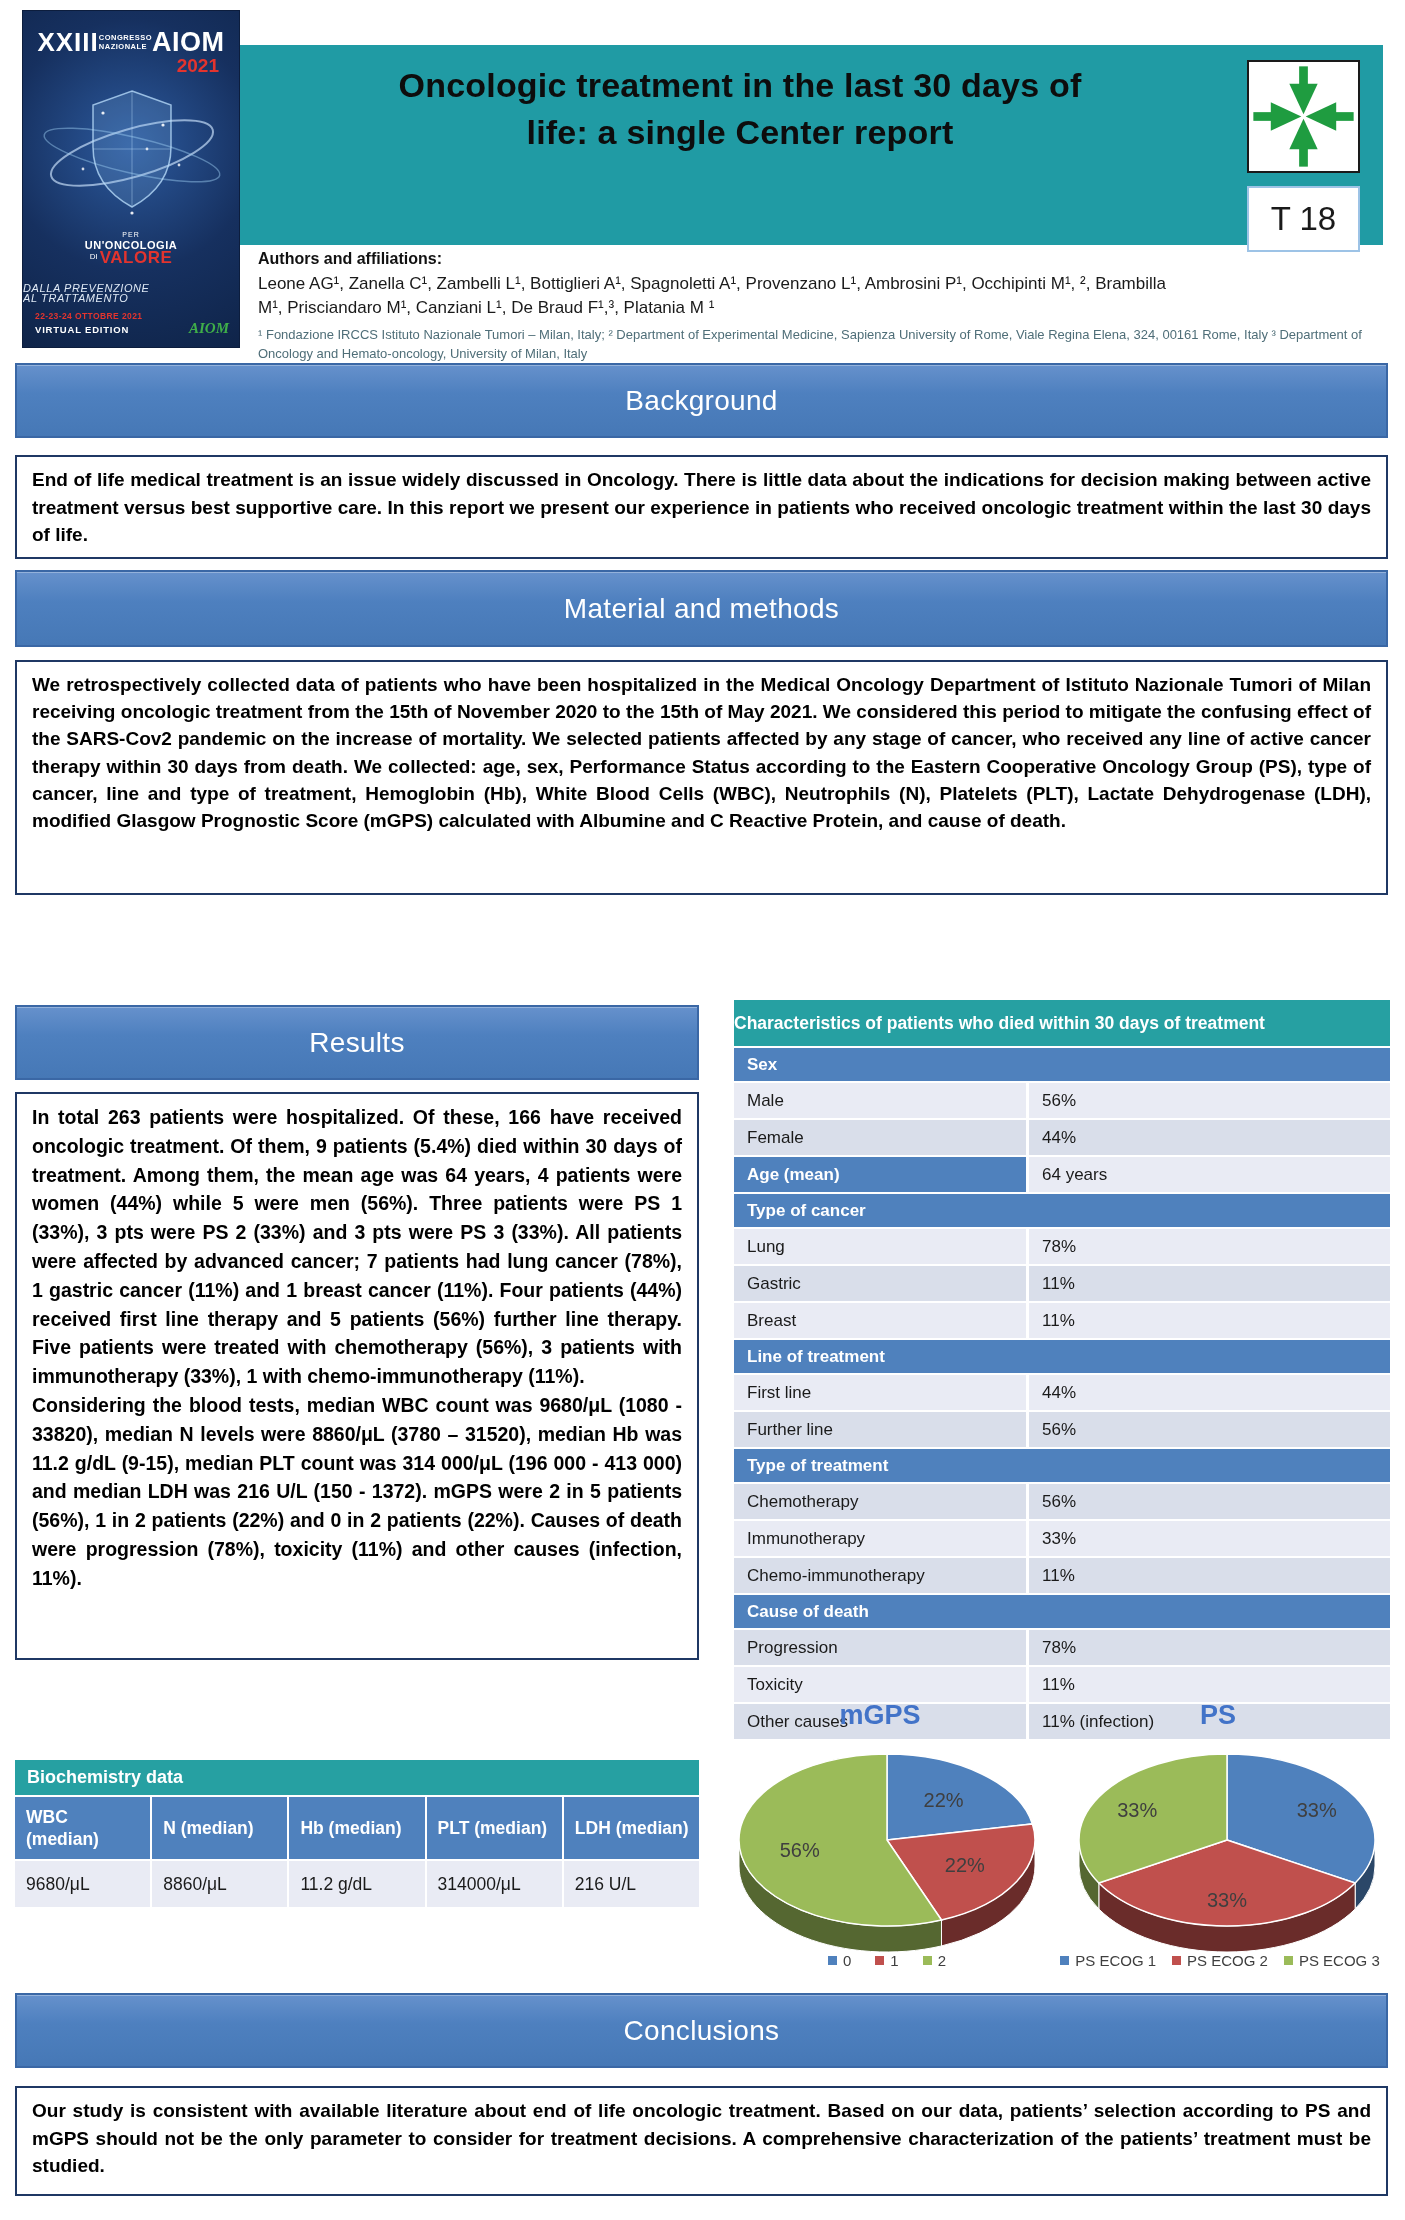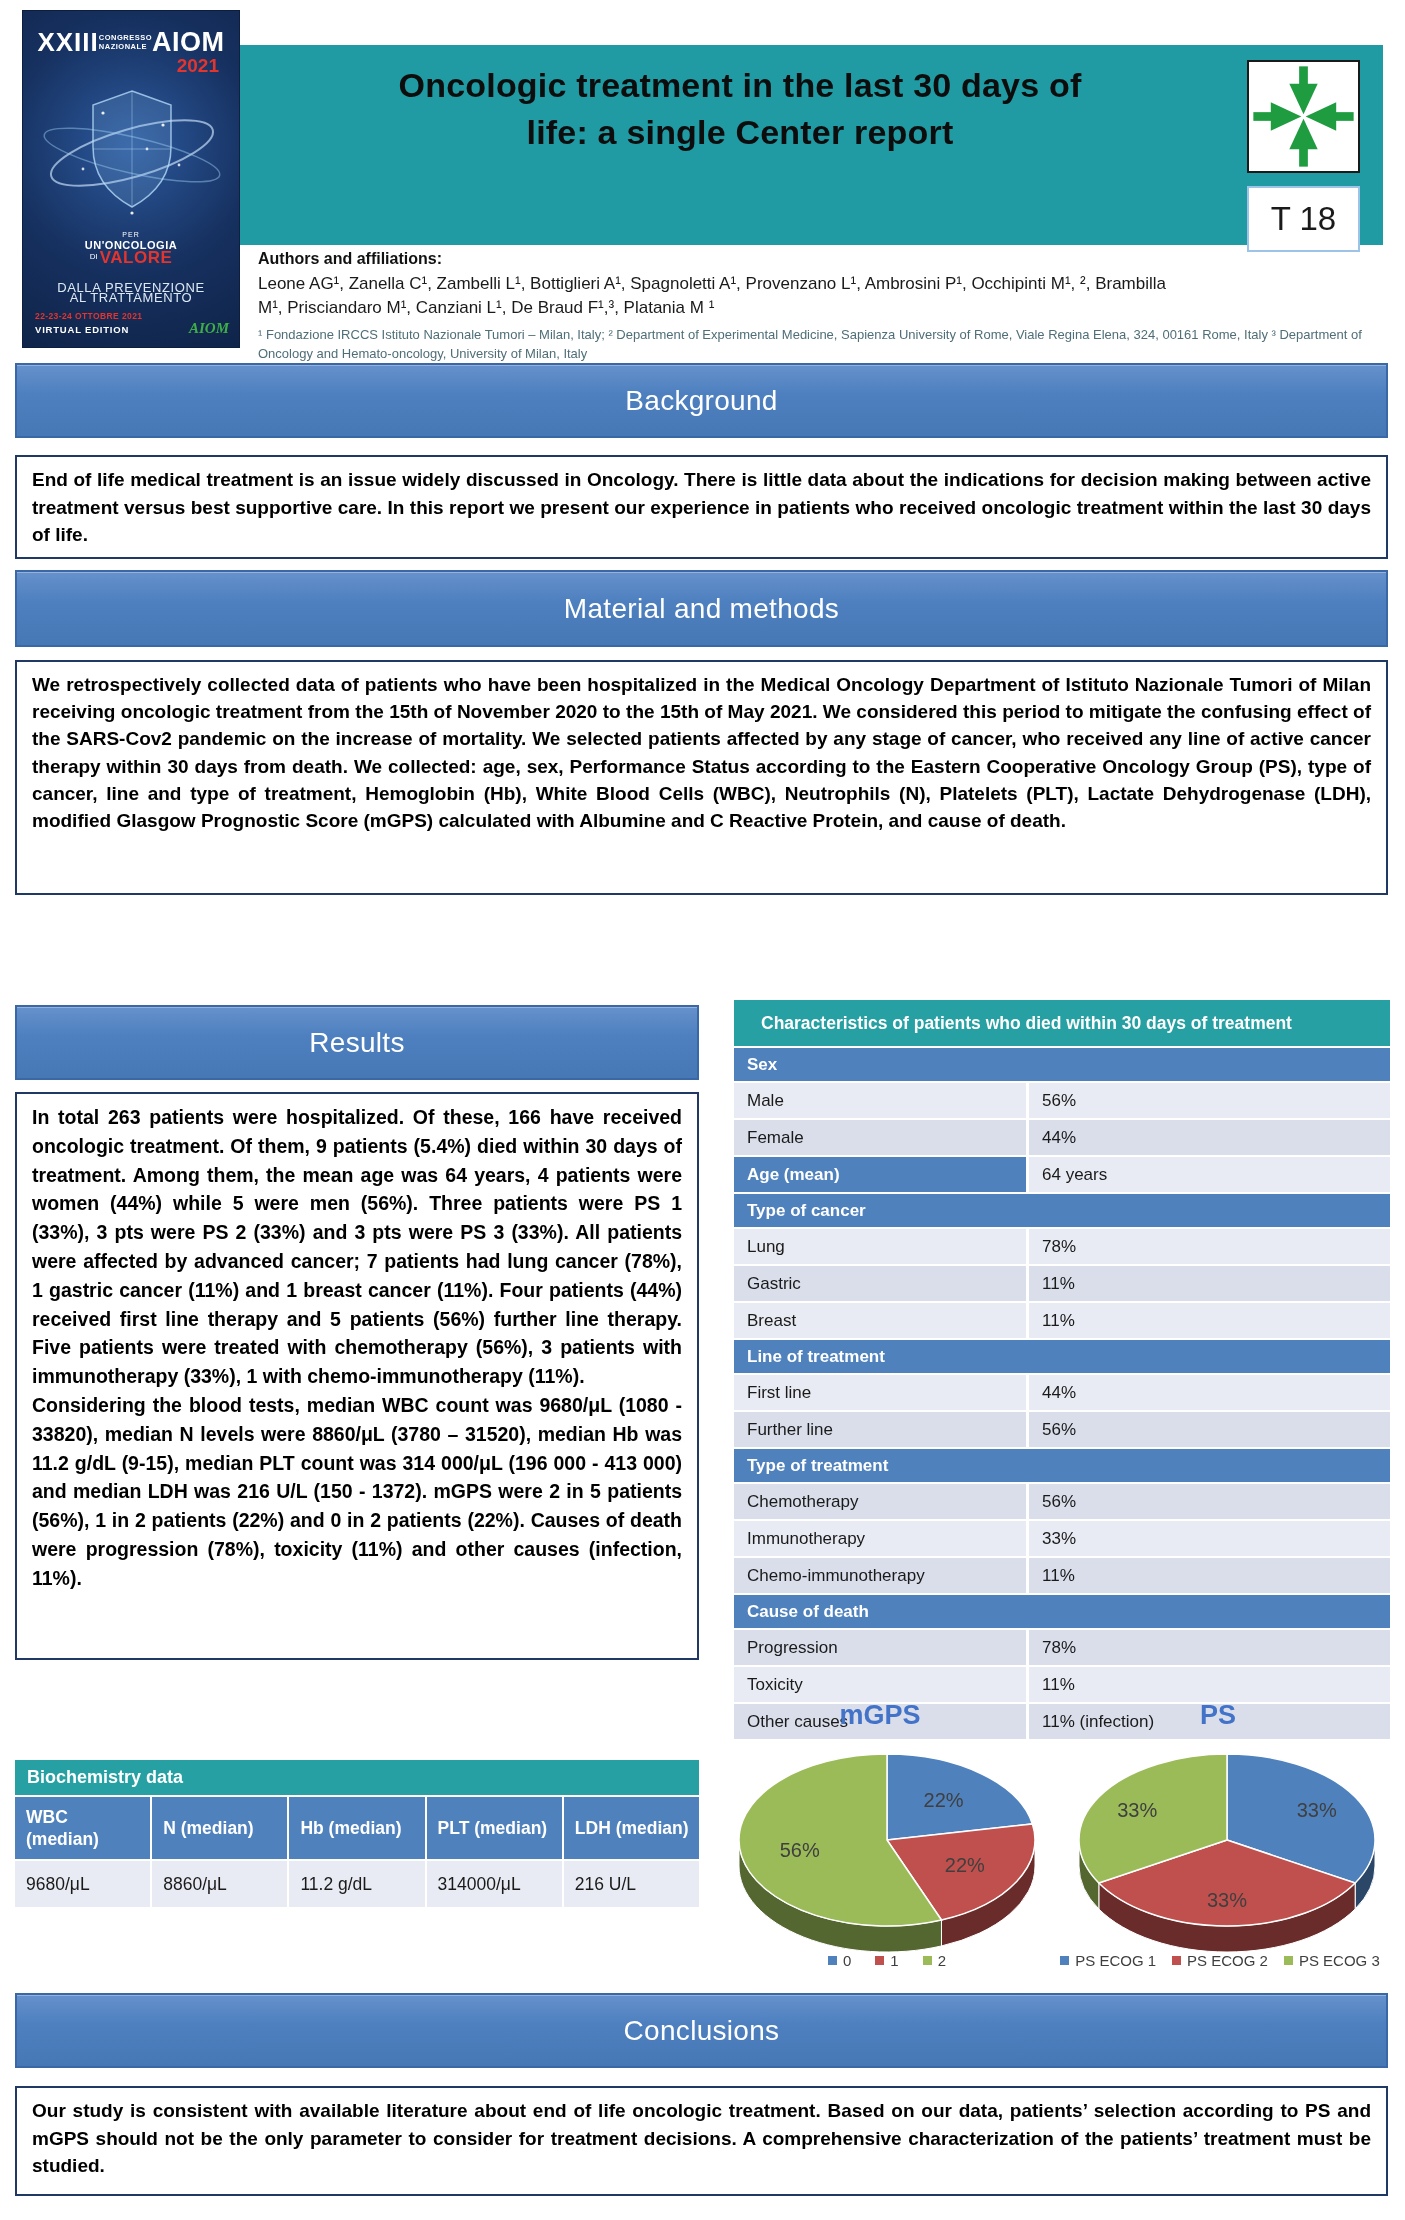--- a/index.html
+++ b/index.html
@@ -29,21 +29,21 @@
   .poster-roman{font-size:26px;font-weight:800;letter-spacing:1px;}
   .poster-stack{font-size:7.5px;font-weight:700;line-height:9px;margin-top:6px;letter-spacing:.5px;}
   .poster-brand{font-size:27px;font-weight:800;letter-spacing:.5px;}
   .poster-year{position:absolute;right:20px;top:44px;color:#E3342E;font-weight:800;font-size:19px;}
   .poster-svg{position:absolute;left:0;top:62px;}
   .poster-tagline{position:absolute;left:0;top:218px;width:100%;text-align:center;line-height:11px;}
   .poster-per{font-size:7px;letter-spacing:1px;}
   .poster-onc{font-size:11px;font-weight:800;letter-spacing:.5px;}
   .poster-di{font-size:8px;vertical-align:4px;margin-right:2px;}
   .poster-valore{font-size:17px;font-weight:800;color:#E3342E;letter-spacing:.5px;}
-  .poster-sub{position:absolute;left:0;top:272px;width:100%;text-align:center;font-size:13px;line-height:10px;letter-spacing:.6px;color:#dfe9f5;}
+  .poster-sub{position:absolute;left:0;top:272px;width:100%;font-size:11px;line-height:10px;letter-spacing:.6px;color:#dfe9f5;font-style:italic;}
   .poster-date{position:absolute;left:12px;bottom:26px;color:#E3342E;font-size:8.5px;font-weight:800;letter-spacing:.4px;}
   .poster-edition{position:absolute;left:12px;bottom:12px;color:#fff;font-size:9.5px;font-weight:800;letter-spacing:.8px;}
   .poster-logo{position:absolute;right:10px;bottom:10px;color:#3fae49;font-size:15px;font-weight:800;font-style:italic;font-family:"Liberation Serif",serif;}
 
   
   .bar{background:linear-gradient(180deg,#6691cc 0%,#4e80bf 40%,#4678b6 100%);
     border:2px solid #3a67a5;box-sizing:border-box;display:flex;align-items:center;justify-content:center;
     color:#fff;font-size:28px;letter-spacing:.3px;box-shadow:inset 0 1px 0 rgba(255,255,255,.3);}
   .tbox{background:#fff;border:2px solid #1F3864;box-sizing:border-box;padding:9px 15px;
     font-weight:700;text-align:justify;color:#000;}
@@ -53,21 +53,21 @@
   .bar-mm{left:15px;top:570px;width:1373px;height:77px;}
   .box-mm{left:15px;top:660px;width:1373px;height:235px;font-size:19px;line-height:27.2px;}
   .bar-res{left:15px;top:1005px;width:684px;height:75px;}
   .box-res{left:15px;top:1092px;width:684px;height:568px;font-size:19.5px;line-height:28.8px;}
   .bar-conc{left:15px;top:1993px;width:1373px;height:75px;}
   .box-conc{left:15px;top:2086px;width:1373px;height:110px;font-size:19px;line-height:27.5px;}
 
   
   .char-table{left:734px;top:1000px;width:656px;}
   .ct-title{background:#26A0A2;color:#fff;font-weight:700;font-size:17.5px;height:46px;
-    display:flex;align-items:center;padding-left:27px;white-space:nowrap;margin-bottom:2px;}
+    display:flex;align-items:center;padding-left:0;white-space:nowrap;margin-bottom:2px;}
   .ct-row{display:flex;margin-bottom:2px;}
   .ct-section-cell{background:#4F81BD;color:#fff;font-weight:700;font-size:17px;height:33px;
     display:flex;align-items:center;padding-left:13px;width:100%;}
   .ct-cell{height:35px;display:flex;align-items:center;font-size:17px;color:#1a1a1a;padding-left:13px;box-sizing:border-box;}
   .ct-label{width:292px;margin-right:3px;flex:none;}
   .ct-value{flex:1;}
   .ct-mixed-label{background:#4F81BD !important;color:#fff;font-weight:700;}
 
   
   .bio-table{left:15px;top:1760px;width:684px;}

